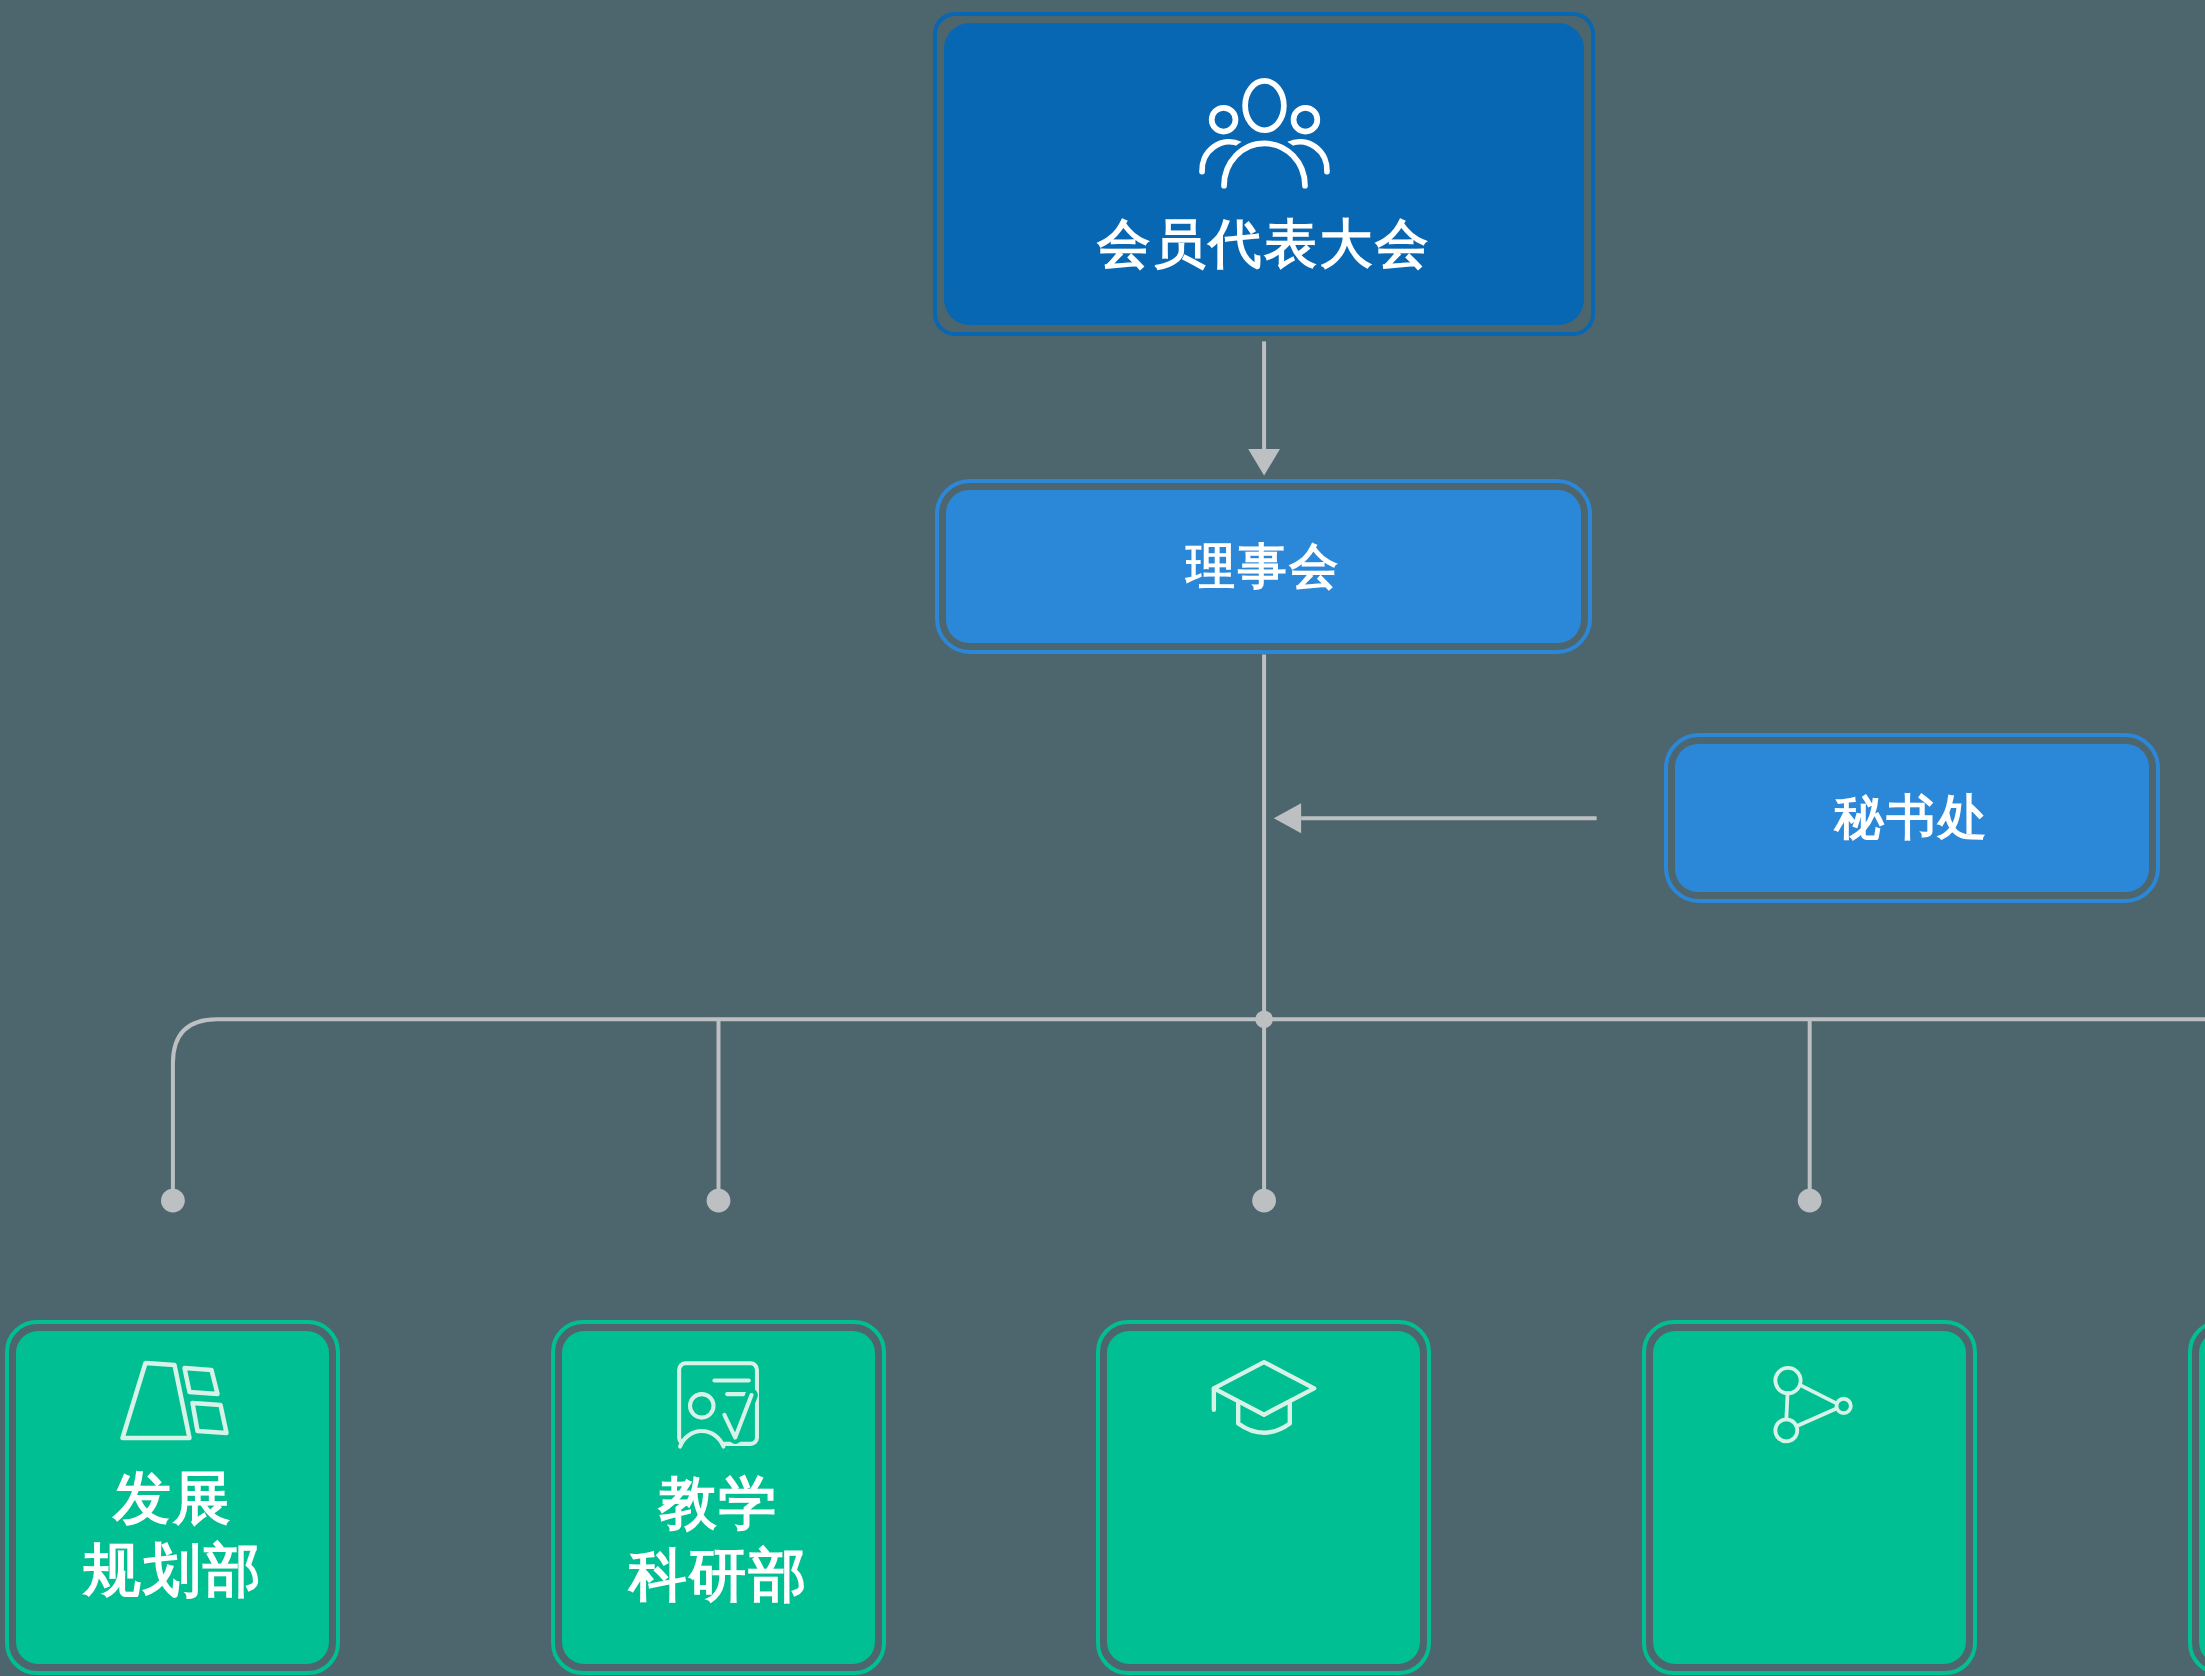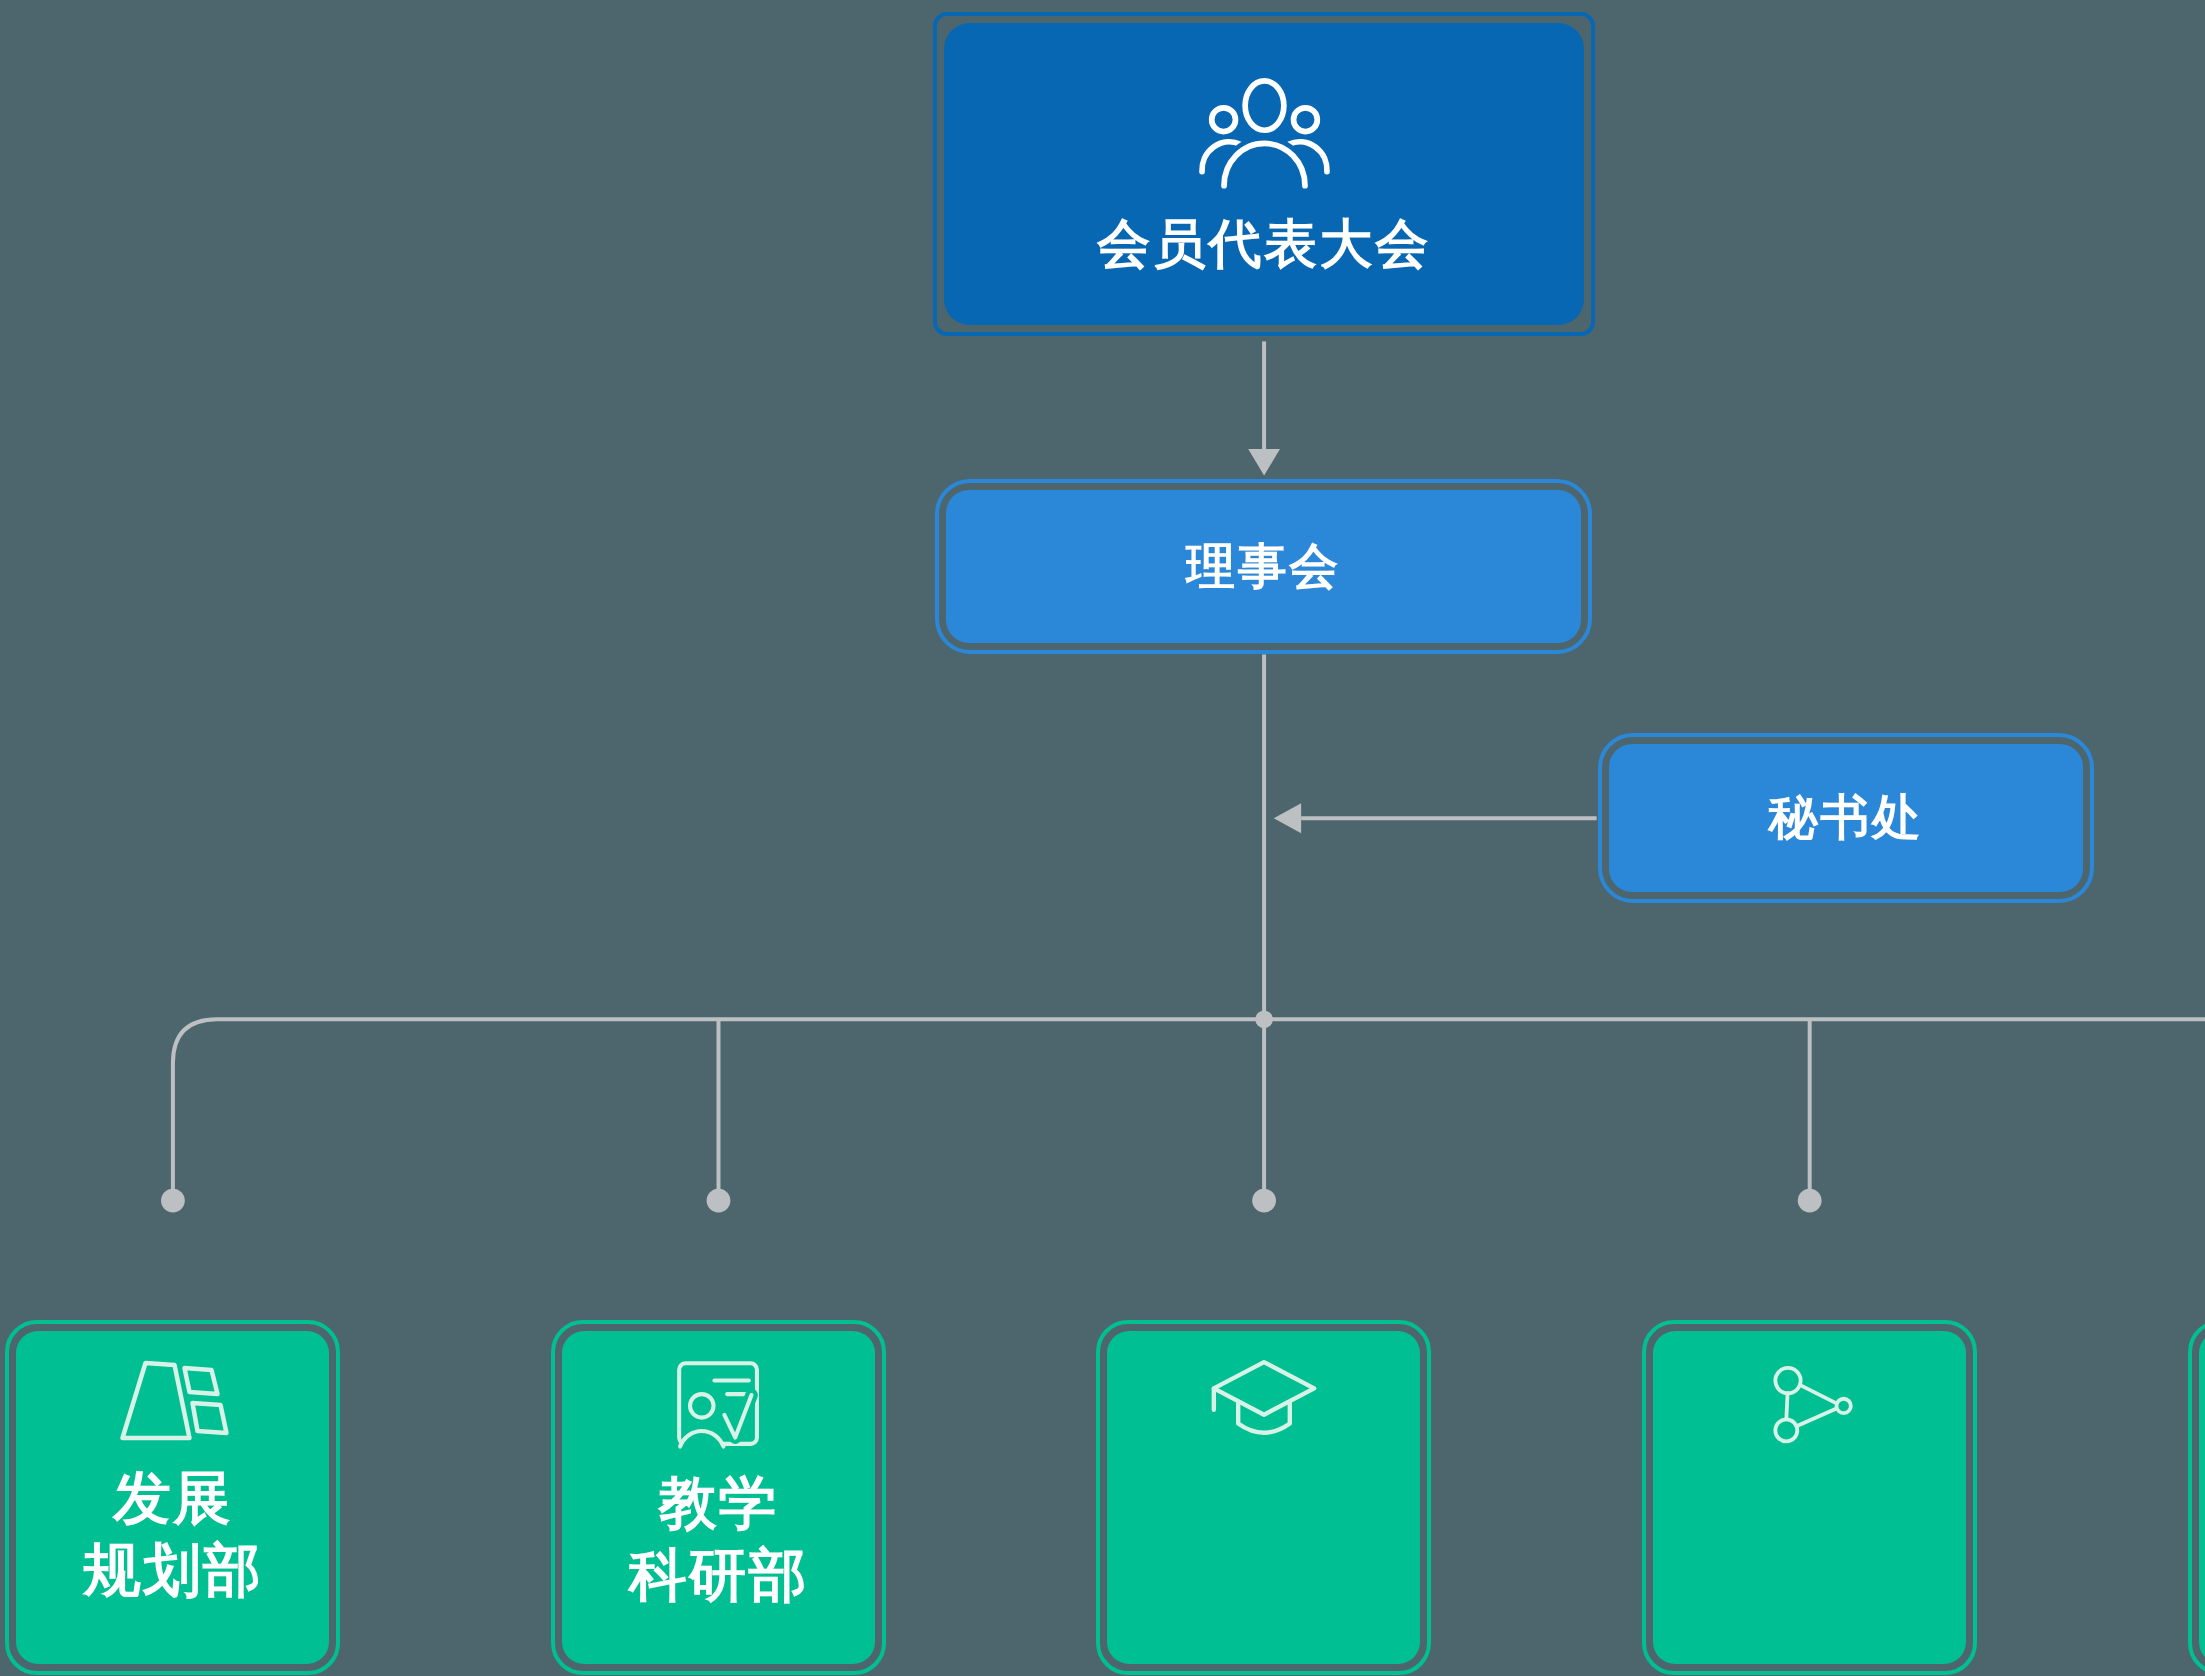--- a/index.html
+++ b/index.html
@@ -4,27 +4,27 @@
 <style>
   :root{
     --bg:#4d666d; --dark-blue:#0767b3; --blue:#2b87d8; --green:#00bf92;
     --line:#bdc0c2; --mint:#d7f2e7; --white:#ffffff;
   }
   *{margin:0;padding:0;box-sizing:border-box;}
   html,body{width:2537px;height:1677px;overflow:hidden;}
   body{background:var(--bg);font-family:"Liberation Sans",sans-serif;position:relative;}
   .canvas{position:absolute;inset:0;}
   svg.connectors{position:absolute;left:0;top:0;z-index:1;}
-  .node{position:absolute;z-index:2;border:4.4px solid;border-radius:14px;}
+  .node{position:absolute;z-index:2;border:4.4px solid;border-radius:22px;}
   .node .fill{position:absolute;inset:7px;display:flex;flex-direction:column;
     align-items:center;justify-content:center;}
   .node-top{left:933px;top:11.5px;width:662px;height:324px;border-color:var(--dark-blue);}
   .node-top .fill{background:var(--dark-blue);border-radius:25.6px;gap:11.5px;}
   .node-council{left:935px;top:479px;width:657px;height:175px;border-color:var(--blue);border-radius:35px;}
-  .node-secretariat{left:1598px;top:733px;width:496px;height:170px;border-color:var(--blue);border-radius:35px;}
+  .node-secretariat{left:1664px;top:733px;width:496px;height:170px;border-color:var(--blue);border-radius:35px;}
   .node-council .fill,.node-secretariat .fill{background:var(--blue);border-radius:23px;}
   .node-dept{width:335px;height:355px;top:1320px;border-color:var(--green);border-radius:32px;}
   .node-dept .fill{background:var(--green);border-radius:22px;justify-content:flex-start;padding-top:25.6px;}
   .dept-1{left:5.3px;} .dept-2{left:551px;} .dept-3{left:1096px;} .dept-4{left:1642px;} .dept-5{left:2188px;}
   .label-xl{color:var(--white);font-size:53px;font-weight:800;letter-spacing:2.6px;white-space:nowrap;}
   .label-l{color:var(--white);font-size:49px;font-weight:800;letter-spacing:2.6px;white-space:nowrap;}
   .dept-label{color:var(--white);font-size:58px;font-weight:800;letter-spacing:1.8px;
     line-height:72px;text-align:center;white-space:nowrap;}
   .dept-icon{margin-bottom:15px;}
   .icon-stroke{fill:none;stroke:var(--mint);stroke-width:9;stroke-linecap:round;stroke-linejoin:round;}

